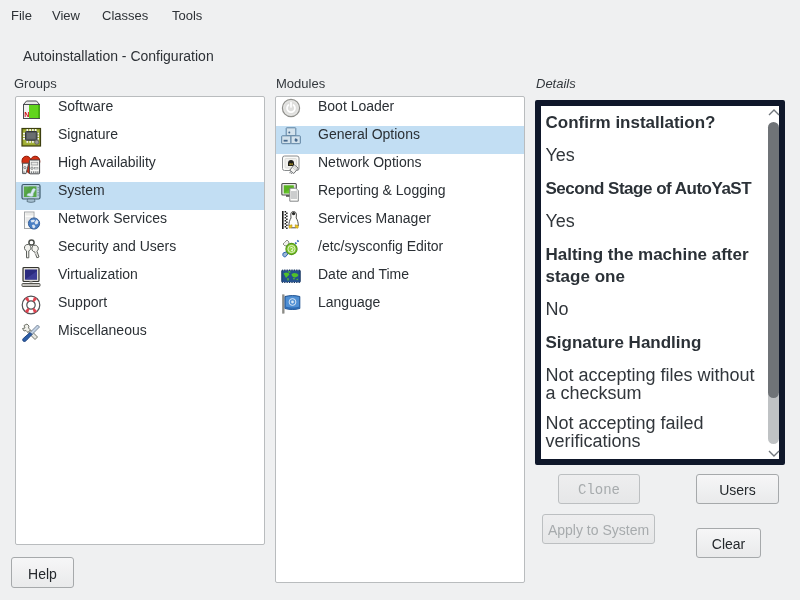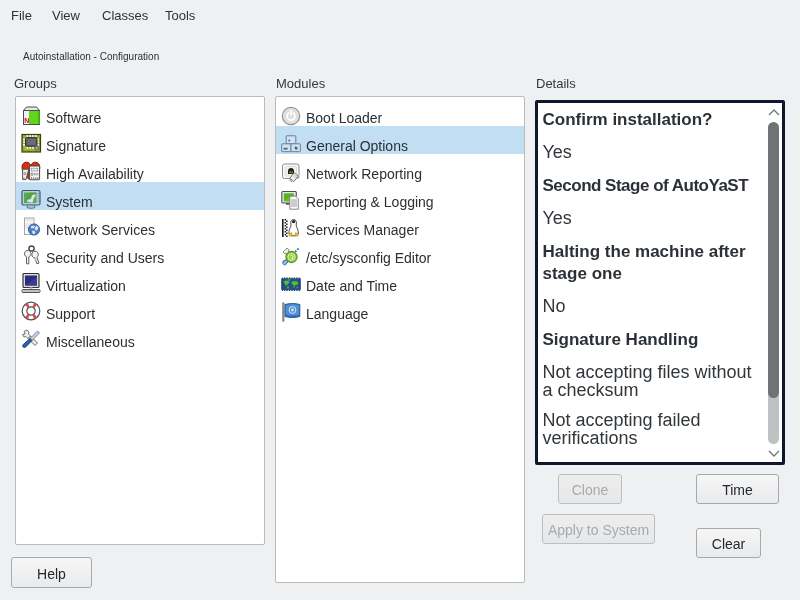--- a/index.html
+++ b/index.html
@@ -1,50 +1,50 @@
 <!DOCTYPE html>
 <html><head>
 <meta charset="utf-8">
 <style>
   html,body{margin:0;padding:0;}
   body{width:800px;height:600px;background:#eff0f1;font-family:"Liberation Sans",sans-serif;color:#31363b;position:relative;overflow:hidden;}
   .abs{position:absolute;}
   .menu{font-size:13px;line-height:15px;top:8px;color:#2d3136;}
   .label{font-size:13px;line-height:13px;color:#33383d;}
   .box{position:absolute;background:#ffffff;border:1px solid #b9bcbe;border-radius:2px;box-sizing:border-box;}
-  .row{height:28px;display:flex;align-items:flex-end;font-size:14px;color:#2b3035;}
+  .row{height:28px;display:flex;align-items:flex-start;font-size:14px;color:#2b3035;gap:12px;}
   .row svg{flex:0 0 auto;}
   .row .txt{margin-left:4px;white-space:nowrap;}
   .sel{background:#c2def3;}
   .grow .row{padding-left:4px;} .grow .row .txt{margin-left:4px;}
   .mrow .row{padding-left:5px;} .mrow .row .txt{margin-left:5px;}
-  .details{position:absolute;left:535px;top:100px;width:250px;height:365px;background:#ffffff;border:3px solid #0f172a;border-radius:2px;box-sizing:border-box;overflow:hidden;}
+  .details{position:absolute;left:535px;top:100px;width:250px;height:365px;background:#ffffff;border:6px solid #0f172a;border-radius:2px;box-sizing:border-box;overflow:hidden;}
   .dcontent{position:absolute;left:4.5px;top:0;width:221px;}
   .dcontent h3{font-size:17px;line-height:22px;margin:14px 0 12px 0;color:#2b3137;font-weight:bold;}
   .dcontent h3.first{margin-top:6px;}
   .dcontent p{font-size:18px;line-height:18px;margin:0 0 12px 0;color:#31363b;}
   .btn{position:absolute;box-sizing:border-box;border:1px solid #a6a9ab;border-radius:3px;background:linear-gradient(#f6f6f7,#e9eaeb);font-size:14px;color:#24282c;display:flex;align-items:center;justify-content:center;padding-top:2px;}
   .btn.dis{background:linear-gradient(#eeeeef,#e6e7e8);color:#a7abad;border-color:#bcbfc1;}
   .sb-thumb{position:absolute;left:768px;top:122px;width:11px;height:276px;background:#6f7377;border-radius:5.5px;}
   .sb-groove{position:absolute;left:768px;top:390px;width:11px;height:54px;background:#bfc2c4;border-radius:5.5px;}
   .chev{stroke:#70767c;stroke-width:1.4;fill:none;}
 </style>
 </head>
 <body>
 
   <span class="abs menu" style="left:11px;">File</span>
   <span class="abs menu" style="left:52px;">View</span>
   <span class="abs menu" style="left:102px;">Classes</span>
-  <span class="abs menu" style="left:165px;text-align:right;">Tools</span>
-
-  <span class="abs" style="left:23px;top:49px;font-size:10px;line-height:15px;color:#2d3136;">Autoinstallation - Configuration</span>
+  <span class="abs menu" style="left:172px;text-align:right;">Tools</span>
+
+  <span class="abs" style="left:23px;top:49px;font-size:14px;line-height:15px;color:#2d3136;">Autoinstallation - Configuration</span>
 
   <span class="abs label" style="left:14px;top:77px;">Groups</span>
   <span class="abs label" style="left:276px;top:77px;">Modules</span>
-  <span class="abs label" style="left:536px;top:77px;">Details</span>
+  <span class="abs label" style="left:536px;top:77px;font-style:italic;">Details</span>
 
   <div class="box grow" style="left:15px;top:96px;width:250px;height:449px;padding-top:1px;">
     <div class="row">
       <svg width="22" height="22" viewBox="0 0 22 22">
       <path d="M3.5 6.5 L6.5 3 H16.5 L19.5 6.5 Z" fill="#e8e8e8" stroke="#4a4d50" stroke-width="1"></path>
       <rect x="3.5" y="6.5" width="16" height="14" fill="#fff" stroke="#4a4d50" stroke-width="1"></rect>
       <rect x="4" y="7" width="5" height="13" fill="#f2f2f2"></rect>
       <rect x="9" y="7" width="10.5" height="13" fill="#61d41c"></rect>
       <rect x="18.2" y="7" width="1.3" height="13" fill="#3fae08"></rect>
       <text x="4.3" y="19" font-size="7" font-weight="bold" fill="#cc1111" font-family="Liberation Sans">N</text>
@@ -200,21 +200,21 @@
       <rect x="8.6" y="9.3" width="1" height="1.8" fill="#e8c832"></rect>
       <rect x="10.6" y="9.3" width="1" height="1.8" fill="#e8c832"></rect>
       <g transform="rotate(40 14 14)">
         <rect x="11.4" y="12" width="5.2" height="7" fill="#f4f4f2" stroke="#6e7173" stroke-width="0.9"></rect>
         <line x1="11.6" y1="13.6" x2="16.4" y2="13.6" stroke="#b8bbbd" stroke-width="0.7"></line>
         <line x1="11.6" y1="15.2" x2="16.4" y2="15.2" stroke="#b8bbbd" stroke-width="0.7"></line>
         <rect x="12.6" y="19" width="1" height="2.4" fill="#8a8d8f"></rect>
           <rect x="14.4" y="19" width="1" height="2.4" fill="#8a8d8f"></rect>
       </g>
     </svg>
-      <span class="txt">Network Reporting</span>
+      <span class="txt">Network Options</span>
     </div>
     <div class="row">
       <svg width="20" height="20" viewBox="0 0 20 20">
       <rect x="0.8" y="1.5" width="14.5" height="11.5" rx="1" fill="#e6e6e4" stroke="#4e4e4c" stroke-width="1.1"></rect>
       <rect x="2.8" y="3.3" width="10" height="8" fill="#58b321"></rect>
       <path d="M2.8 11.3 L12.8 11.3 L12.8 4.5 Z" fill="#65c52c"></path>
       <rect x="5" y="13" width="5" height="1.8" fill="#5a5a58"></rect>
       <g>
         <path d="M8.8 6.2 L14.8 6.2 L17.3 8.7 L17.3 19.2 L8.8 19.2 Z" fill="#fdfdfb" stroke="#77797b" stroke-width="0.9"></path>
         <path d="M14.8 6.2 L17.3 8.7 L14.8 8.7 Z" fill="#d9dbdd"></path>
@@ -322,17 +322,17 @@
   </div>
   <svg class="abs" style="left:766px;top:106px;" width="16" height="12" viewBox="0 0 16 12">
     <path class="chev" d="M3 9 L8 4 L13 9"></path>
   </svg>
   <div class="sb-groove"></div>
   <div class="sb-thumb"></div>
   <svg class="abs" style="left:766px;top:448px;" width="16" height="12" viewBox="0 0 16 12">
     <path class="chev" d="M3 3 L8 8 L13 3"></path>
   </svg>
 
-  <div class="btn dis" style="left:558px;top:474px;width:64px;height:30px;">Clone</div>
-  <div class="btn" style="left:696px;top:474px;width:83px;height:30px;">Time</div>
+  <div class="btn dis" style="left:558px;top:474px;width:82px;height:30px;font-family:Liberation Mono, monospace;">Clone</div>
+  <div class="btn" style="left:696px;top:474px;width:83px;height:30px;">Users</div>
   <div class="btn dis" style="left:542px;top:514px;width:113px;height:30px;">Apply to System</div>
   <div class="btn" style="left:696px;top:528px;width:65px;height:30px;">Clear</div>
-  <div class="btn" style="left:11px;top:557px;width:81px;height:31px;">Help</div>
+  <div class="btn" style="left:11px;top:557px;width:63px;height:31px;">Help</div>
 
 </body></html>

